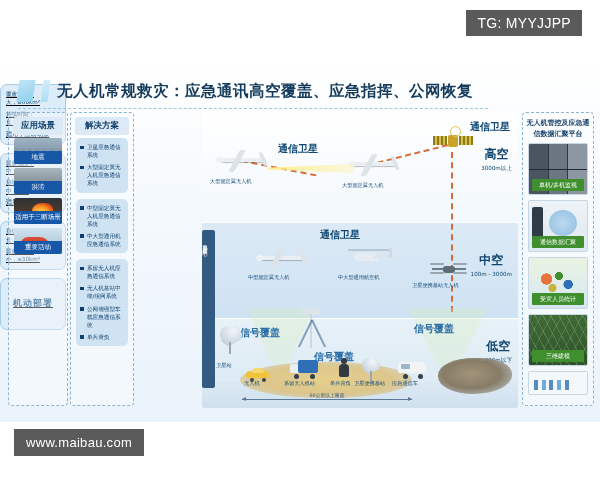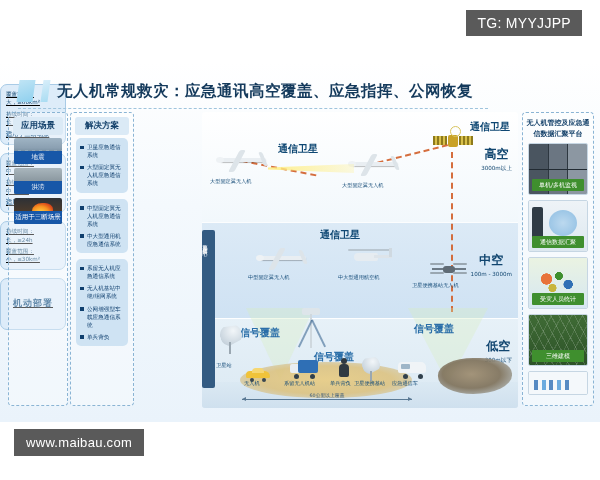--- a/index.html
+++ b/index.html
@@ -238,20 +238,24 @@
       <div class="cap">地震</div>
     </div>
     <div class="thumb">
       <div class="img fl"></div>
       <div class="cap">洪涝</div>
     </div>
     <div class="thumb">
       <div class="img fr"></div>
       <div class="cap">适用于三断场景</div>
     </div>
+    <div class="thumb">
+      <div class="img ev"></div>
+      <div class="cap">重要活动</div>
+    </div>
   </div>
 
   <div class="dcol" id="sol-col">
     <div class="colhead">解决方案</div>
 
     <div class="solbox">
       <div class="solitem">卫星应急通信系统</div>
       <div class="solitem">大型固定翼无人机应急通信系统</div>
     </div>
     <div class="solbox">

